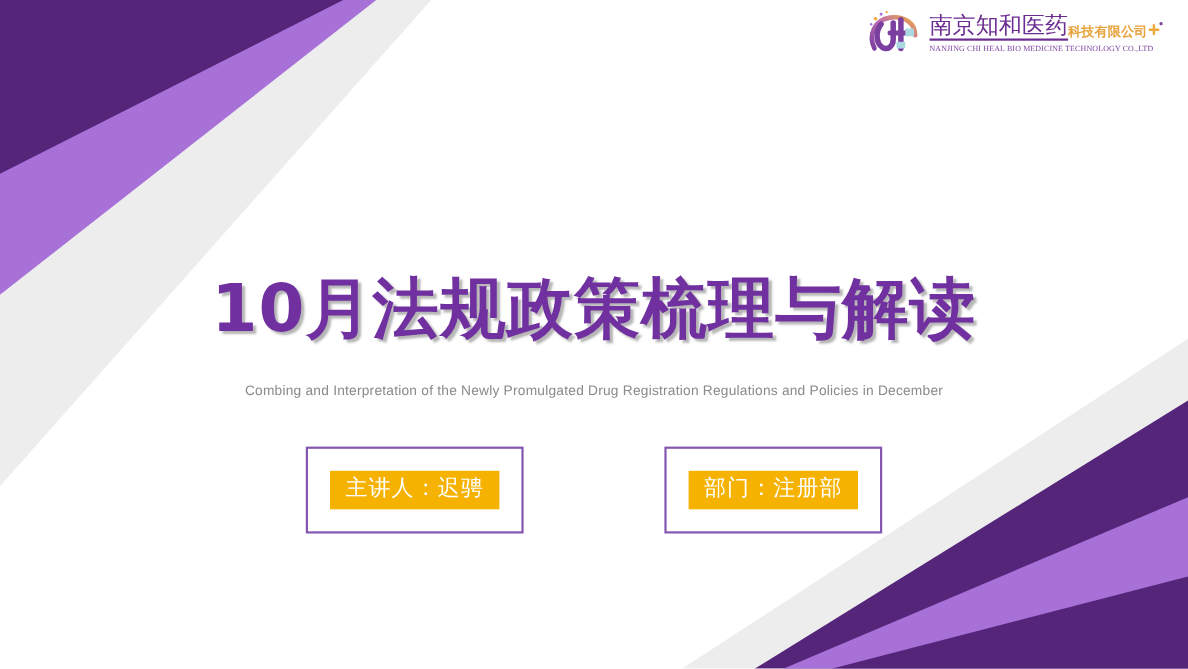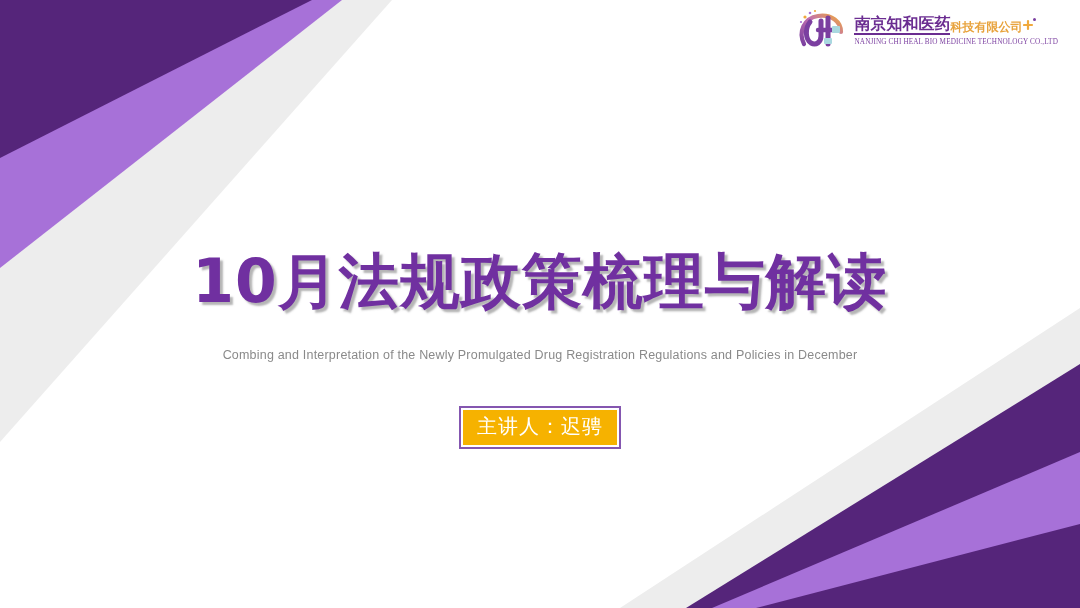--- a/index.html
+++ b/index.html
@@ -46,22 +46,22 @@
     justify-content: center;
     height: 44px;
   }
   .logo-line1 {
     display: flex;
     align-items: flex-end;
     line-height: 1;
     white-space: nowrap;
   }
   .logo-cn-main {
-    font-size: 16px;
-    font-weight: bold;
+    font-size: 21px;
+    font-weight: normal;
     color: #6B2D91;
     letter-spacing: 0px;
     border-bottom: 2px solid #6B2D91;
     padding-bottom: 1px;
   }
   .logo-cn-sub {
     font-size: 12px;
     font-weight: bold;
     color: #E8A33D;
     letter-spacing: 0px;
@@ -73,21 +73,21 @@
     height: 20px;
     margin-left: 1px;
   }
   .logo-line2 {
     font-family: "Liberation Serif", "DejaVu Serif", serif;
     font-size: 7.2px;
     color: #7B3FA0;
     letter-spacing: 0.15px;
     white-space: nowrap;
     margin-top: 3px;
-    text-align: right;
+    text-align: left;
   }
 
   
   .content {
     position: absolute;
     top: 4px; left: 0;
     width: 960px;
     height: 608px;
   }
   .main-title {
@@ -122,21 +122,21 @@
     top: 402px;
     left: 0;
     width: 1080px;
     display: flex;
     justify-content: center;
     gap: 128px;
   }
   .badge {
     border: 2px solid #8456B0;
     background: #ffffff;
-    padding: 2px;
+    padding: 20px;
     box-sizing: border-box;
   }
   .badge-inner {
     background: #F6B200;
     color: #ffffff;
     font-size: 20px;
     letter-spacing: 1px;
     padding: 4px 14px 6px 14px;
     white-space: nowrap;
     line-height: 1.25;
@@ -208,16 +208,19 @@
   <div class="content">
 
     <div class="main-title">10月法规政策梳理与解读</div>
 
     <div class="sub-title">Combing and Interpretation of the Newly Promulgated Drug Registration Regulations and Policies in December</div>
 
     <div class="badge-row">
       <div class="badge">
         <div class="badge-inner">主讲人：迟骋</div>
       </div>
+      <div class="badge">
+        <div class="badge-inner">部门：注册部</div>
+      </div>
     </div>
 
   </div>
 </div>
 
 </body></html>

